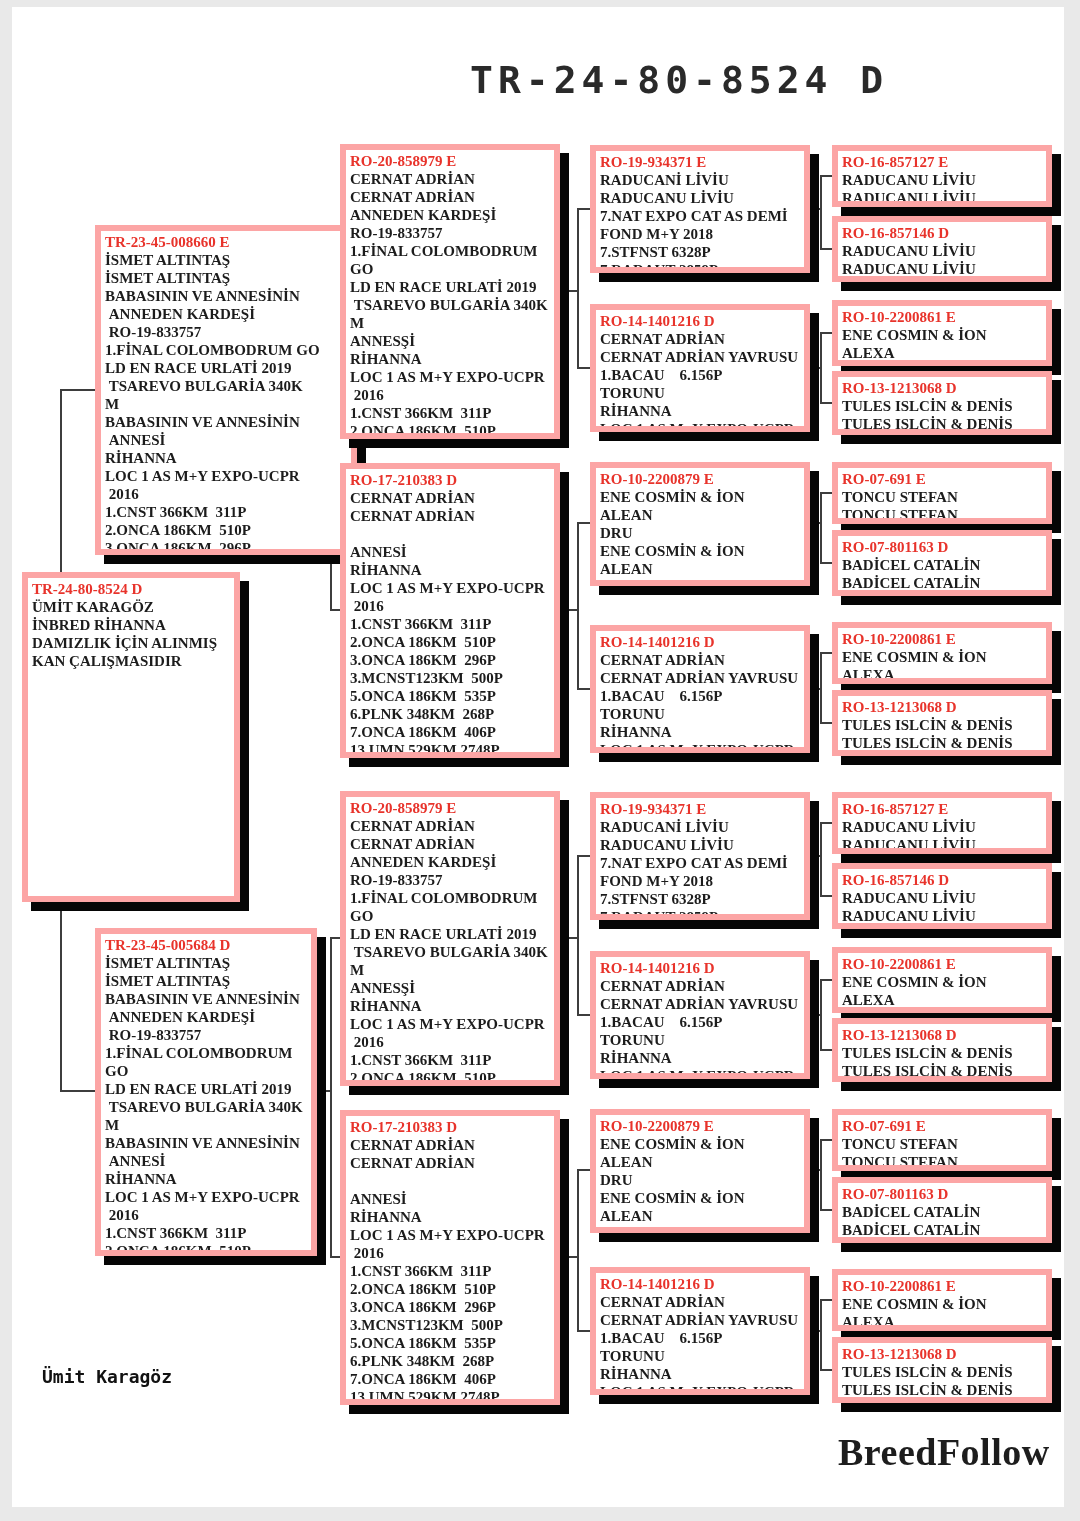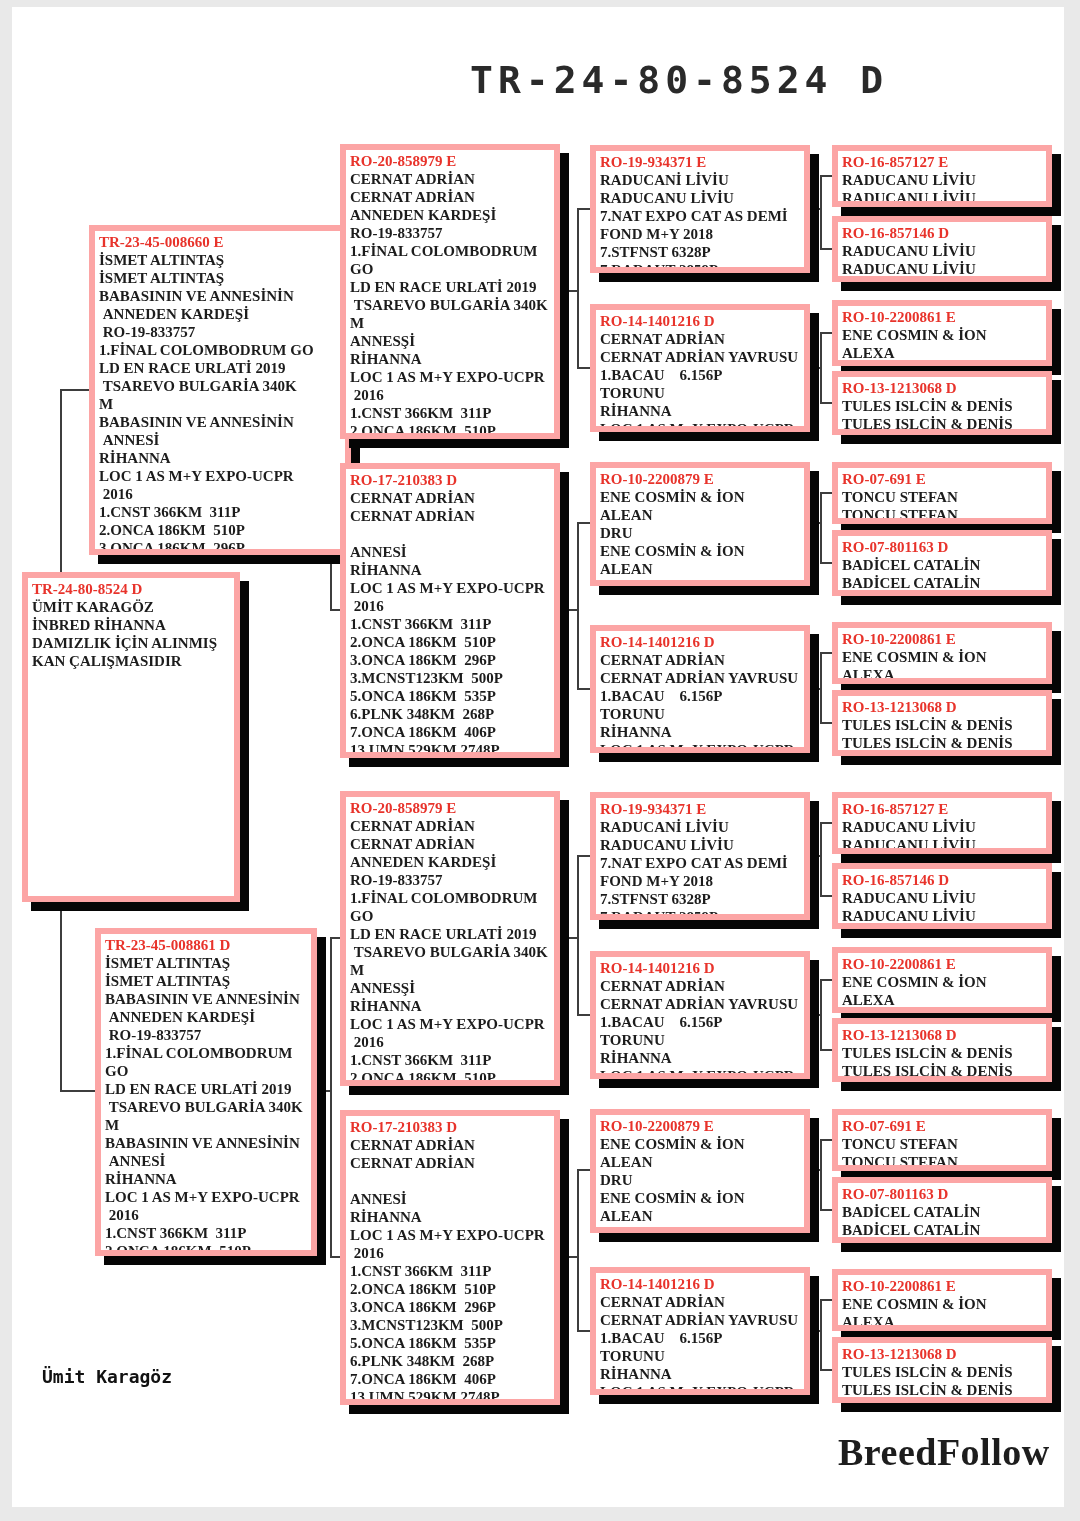--- a/index.html
+++ b/index.html
@@ -122,42 +122,42 @@
   </div>
 
 <div class="pbox" style="left:22px;top:572px;width:218px;height:330px">
   <div class="pid">TR-24-80-8524 D</div>
   <div class="pbody">ÜMİT KARAGÖZ
 İNBRED RİHANNA
 DAMIZLIK İÇİN ALINMIŞ
 KAN ÇALIŞMASIDIR</div>
 </div>
 
-<div class="pbox" style="left:89px;top:225px;width:262px;height:330px">
+<div class="pbox" style="left:95px;top:225px;width:262px;height:330px">
   <div class="pid">TR-23-45-008660 E</div>
   <div class="pbody">İSMET ALTINTAŞ
 İSMET ALTINTAŞ
 BABASININ VE ANNESİNİN
  ANNEDEN KARDEŞİ
  RO-19-833757
 1.FİNAL COLOMBODRUM GO
 LD EN RACE URLATİ 2019
  TSAREVO BULGARİA 340K
 M
 BABASININ VE ANNESİNİN
  ANNESİ
 RİHANNA
 LOC 1 AS M+Y EXPO-UCPR
  2016
 1.CNST 366KM  311P
 2.ONCA 186KM  510P
 3.ONCA 186KM  296P</div>
 </div>
 <div class="pbox" style="left:95px;top:928px;width:222px;height:328px">
-  <div class="pid">TR-23-45-008861 D</div>
+  <div class="pid">TR-23-45-005684 D</div>
   <div class="pbody">İSMET ALTINTAŞ
 İSMET ALTINTAŞ
 BABASININ VE ANNESİNİN
  ANNEDEN KARDEŞİ
  RO-19-833757
 1.FİNAL COLOMBODRUM GO
 LD EN RACE URLATİ 2019
  TSAREVO BULGARİA 340K
 M
 BABASININ VE ANNESİNİN

